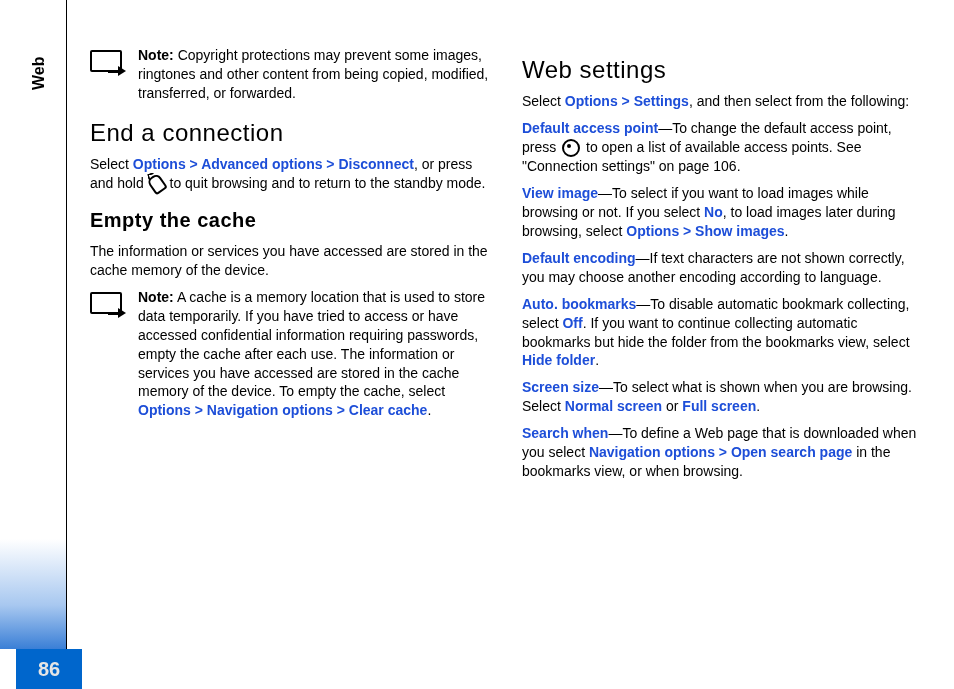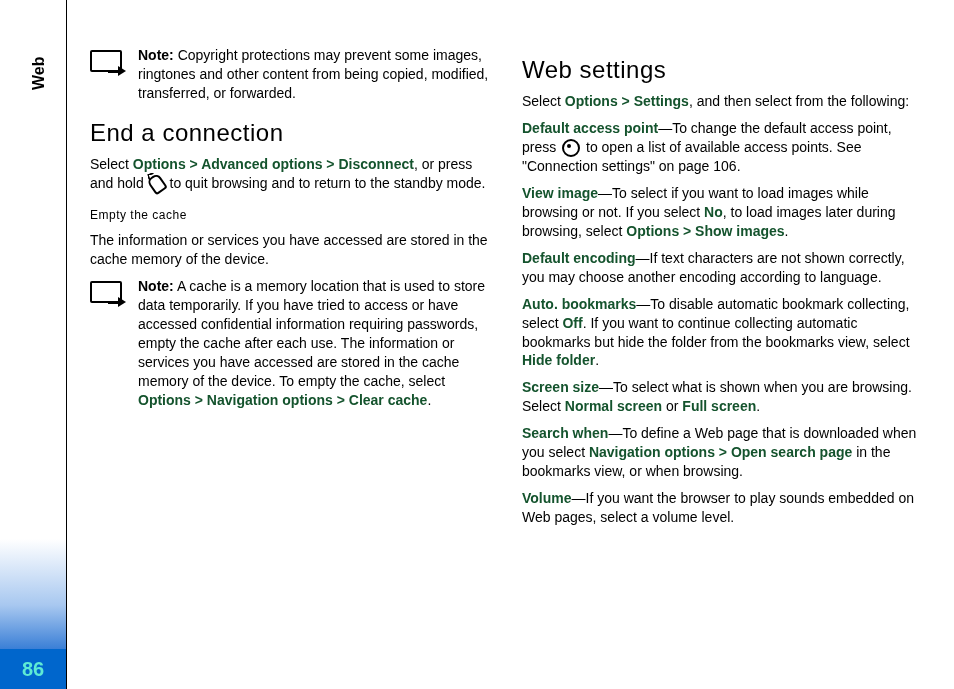--- a/index.html
+++ b/index.html
@@ -26,25 +26,25 @@
     top: 90px;
     left: 30px;
     transform: rotate(-90deg);
     transform-origin: left top;
     font-weight: bold;
     font-size: 16px;
   }
   .page-num-box {
     position: absolute;
     bottom: 0;
-    left: 0;
+    left: 16px;
     width: 66px;
     height: 40px;
     background: #0066cc;
-    color: #5eead4;
+    color: #e5e5e5;
     font-weight: bold;
     font-size: 20px;
     display: flex;
     align-items: center;
     justify-content: center;
   }
   .gradient {
     position: absolute;
     bottom: 40px;
     left: 0;
@@ -64,30 +64,30 @@
   .col {
     width: 400px;
   }
   h1 {
     font-size: 24px;
     font-weight: normal;
     margin: 14px 0 6px 0;
     letter-spacing: 0.5px;
   }
   h2 {
-    font-size: 12px;
-    font-weight: normal;
+    font-size: 20px;
+    font-weight: bold;
     margin: 14px 0 8px 0;
     letter-spacing: 0.5px;
   }
   p {
     margin: 6px 0 8px 0;
   }
   .link {
-    color: #14532d;
+    color: #1d4ed8;
     font-weight: bold;
   }
   .bold {
     font-weight: bold;
   }
   .note-block {
     position: relative;
     padding-left: 48px;
     margin-bottom: 8px;
   }
@@ -212,18 +212,15 @@
     </p>
 
     <p>
       <span class="link">Screen size</span><span>—To select what is shown when you are browsing. Select </span><span class="link">Normal screen</span><span> or </span><span class="link">Full screen</span><span>.</span>
     </p>
 
     <p>
       <span class="link">Search when</span><span>—To define a Web page that is downloaded when you select </span><span class="link">Navigation options &gt; Open search page</span><span> in the bookmarks view, or when browsing.</span>
     </p>
 
-    <p>
-      <span class="link">Volume</span><span>—If you want the browser to play sounds embedded on Web pages, select a volume level.</span>
-    </p>
 
   </div>
 </div>
 
 </body></html>

